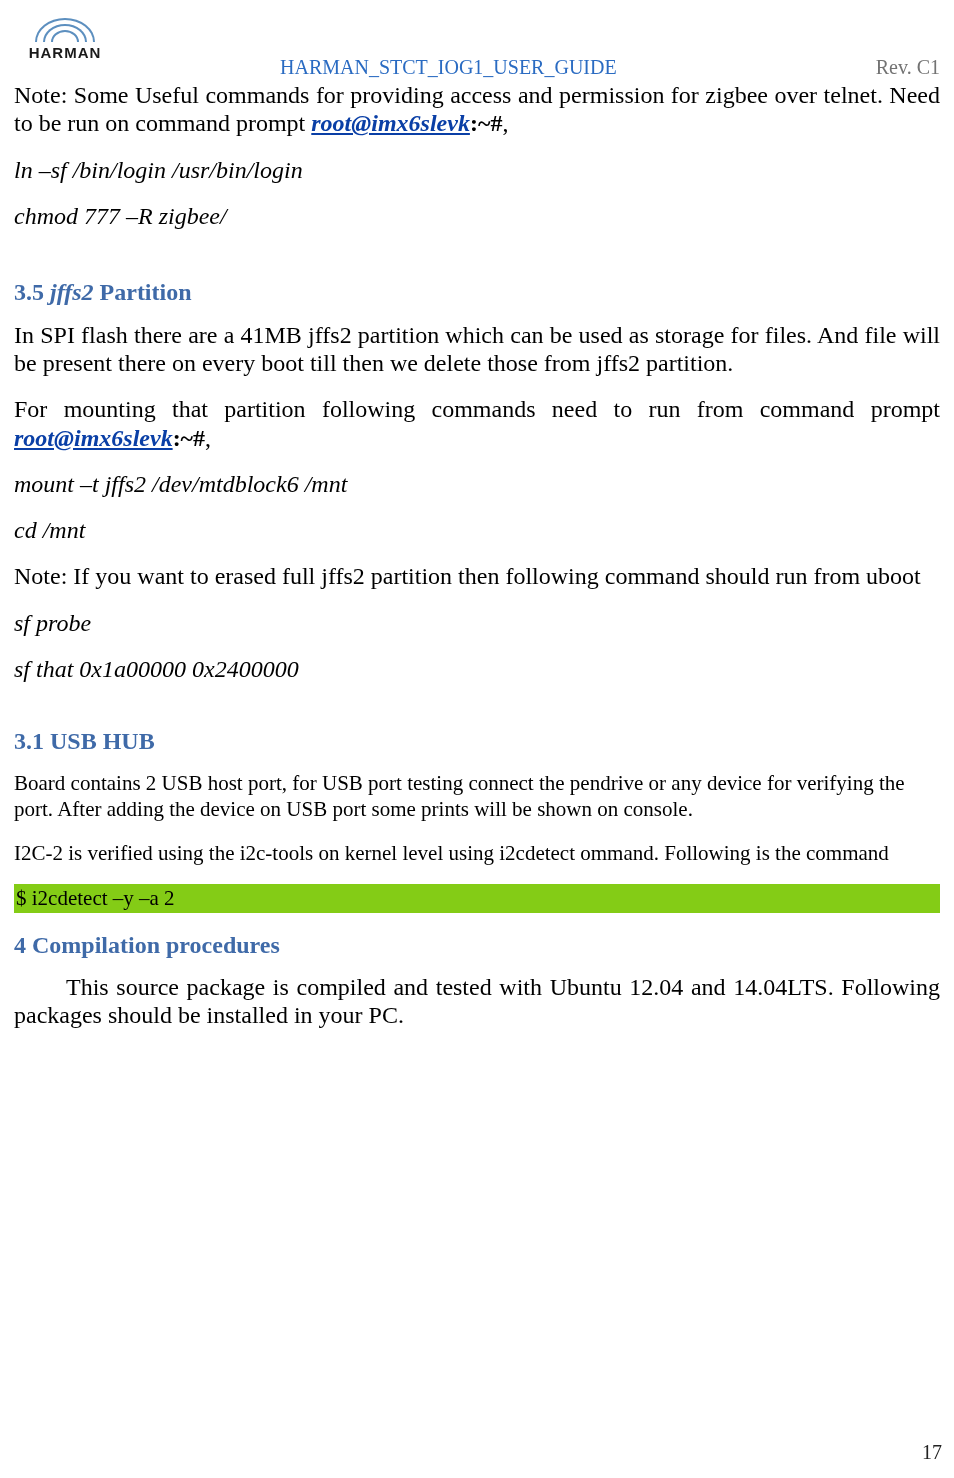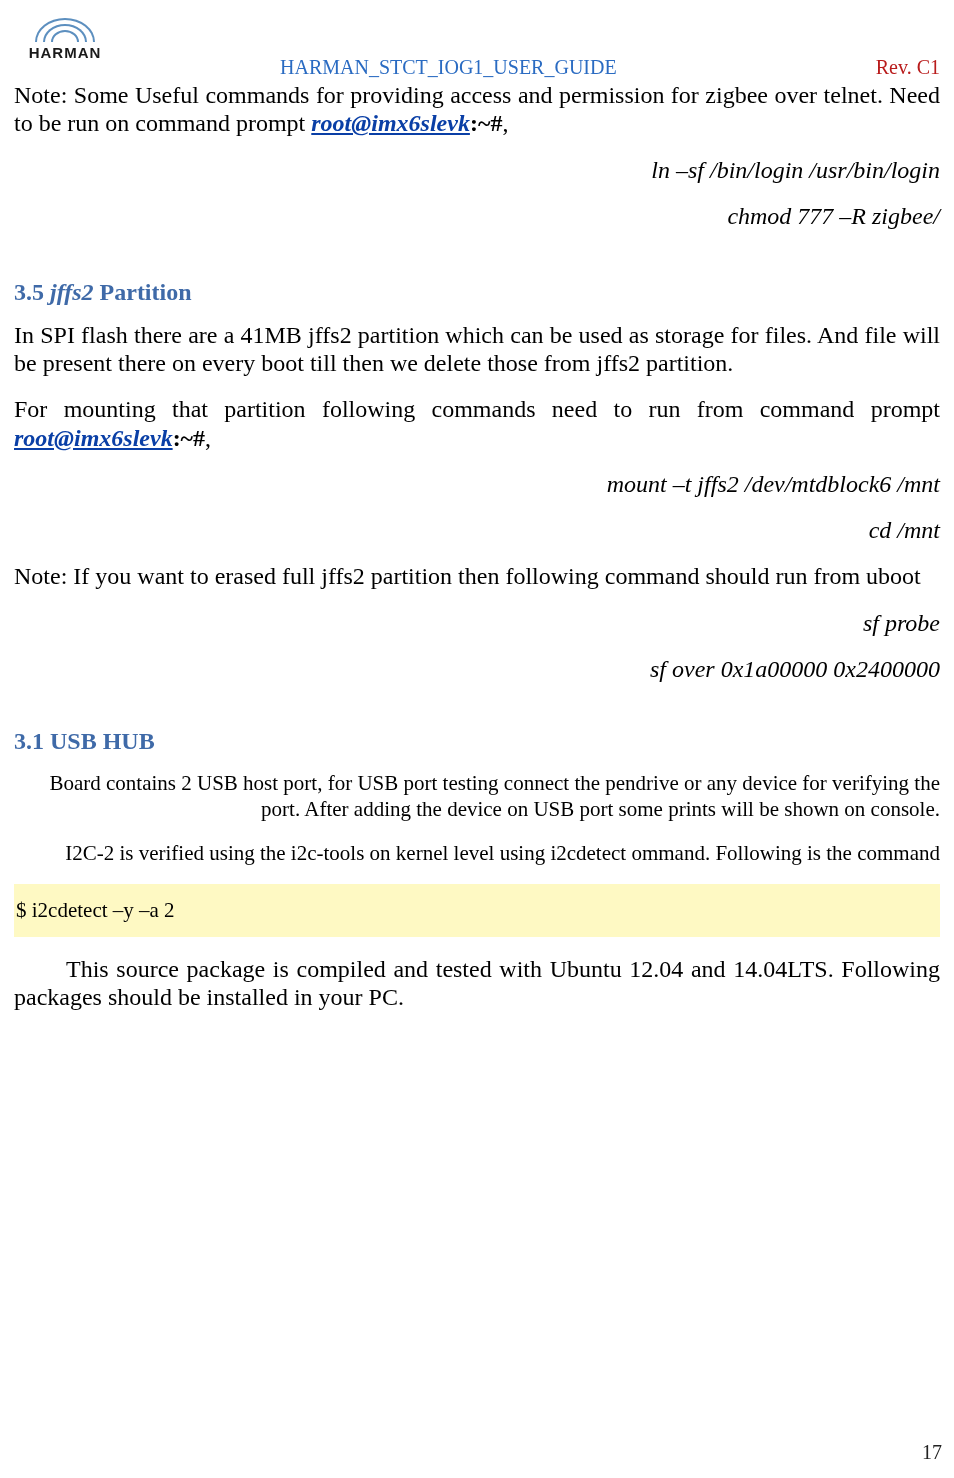--- a/index.html
+++ b/index.html
@@ -52,32 +52,32 @@
       font-weight: 600;
     }
     .doc-title {
       color: #2a6bc2;
       font-size: 20px;
       position: absolute;
       left: 280px;
       top: 56px;
     }
     .rev {
-      color: #b91c1c;
+      color: #737373;
       font-size: 20px;
       position: absolute;
       right: 14px;
       top: 56px;
     }
     .body-text {
       font-size: 24px;
       line-height: 1.18;
       margin-top: 14px;
     }
-    .para { margin-bottom: 18px; text-align: right; }
+    .para { margin-bottom: 18px; text-align: left; }
     .para-just { margin-bottom: 18px; text-align: justify; }
     .ital { font-style: italic; }
     .link-email {
       color: #0a3fa6;
       font-style: italic;
       font-weight: bold;
       text-decoration: underline;
     }
     .prompt-suffix {
       font-weight: bold;
@@ -85,24 +85,24 @@
     .section-head {
       color: #3f6aa8;
       font-weight: bold;
       font-size: 24px;
       margin-top: 30px;
       margin-bottom: 14px;
     }
     .section-head .jffs2 { font-style: italic; }
     .smaller { font-size: 21px; line-height: 1.25; }
     .highlight-row {
-      background: #fef9c3;
+      background: #84cc16;
       color: #000;
       font: 21px/1.25 "Times New Roman", serif;
-      padding: 13px 2px;
+      padding: 1px 2px;
       margin-bottom: 18px;
     }
     .indent { text-indent: 52px; }
     .pagenum {
       position: absolute;
       right: 12px;
       bottom: 14px;
       font-size: 20px;
       color: #222;
     }
@@ -143,31 +143,32 @@
     <div class="para-just">
       <span>For mounting that partition following commands need to run from command prompt  </span><span class="link-email">root@imx6slevk</span><span class="prompt-suffix">:~#</span><span>,</span>
     </div>
 
     <div class="para ital">mount –t jffs2 /dev/mtdblock6 /mnt</div>
     <div class="para ital">cd /mnt</div>
 
     <div class="para-just">Note: If you want to erased full jffs2 partition then following command should run from uboot</div>
 
     <div class="para ital">sf probe</div>
-    <div class="para ital">sf over 0x1a00000 0x2400000</div>
+    <div class="para ital">sf that 0x1a00000 0x2400000</div>
 
     <div class="section-head" style="margin-top:44px;">3.1 USB HUB</div>
 
     <div class="para smaller">Board contains 2 USB host port, for USB port testing connect the pendrive or any device for verifying the port. After adding the device on USB port some prints will be shown on console.</div>
 
 
     <div class="para smaller">I2C-2 is verified using the i2c-tools on kernel level using i2cdetect ommand. Following is the command</div>
 
     <div class="highlight-row">$ i2cdetect –y –a 2</div>
 
+    <div class="section-head" style="margin-top:6px;">4 Compilation procedures</div>
 
     <div class="para-just indent">This source package is compiled and tested with Ubuntu 12.04 and 14.04LTS. Following packages should be installed in your PC.</div>
 
   </div>
 
 </div>
 
 <div class="pagenum">17</div>
 
 </body></html>

